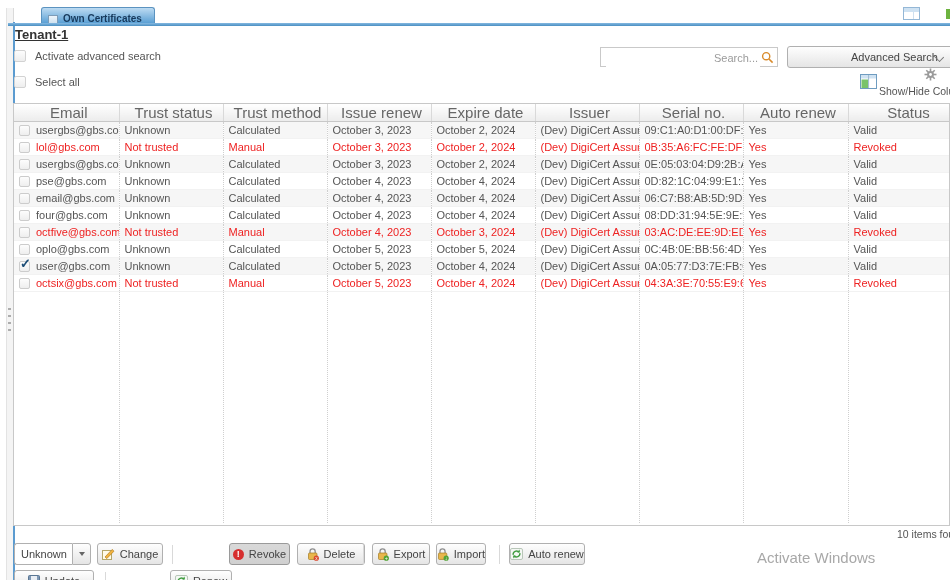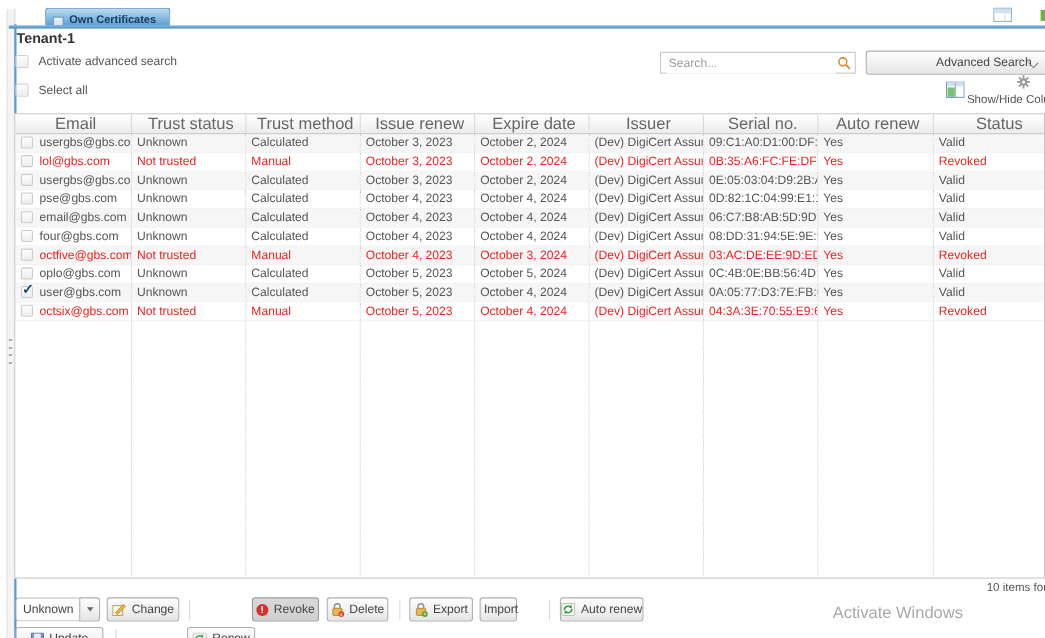--- a/index.html
+++ b/index.html
@@ -21,32 +21,32 @@
   .tab-underline{position:absolute;left:8px;right:0;top:23px;height:3px;
        background:linear-gradient(#85b9e1,#4a8fc2);}
   .tab-icon{width:10px;height:9px;border:1px solid #7d9cb8;background:
        linear-gradient(#eef5fb,#cfe2f0);display:inline-block;box-sizing:border-box;}
   .win-icon{position:absolute;left:903px;top:7px;width:17px;height:13px;box-sizing:border-box;
        border:1px solid #94b7d6;background:#fff;}
   .win-icon:before{content:"";position:absolute;left:0;top:0;right:0;height:4px;background:#cfe2f2;}
   .win-icon:after{content:"";position:absolute;left:9px;top:4px;bottom:0;width:1px;background:#cfe0ef;}
   .green-sliver{position:absolute;left:946px;top:9px;width:4px;height:10px;background:#6db33f;}
 
-  .page-title{position:absolute;left:15px;top:27px;font-size:13px;font-weight:bold;color:#333;}
+  .page-title{position:absolute;left:15px;top:27px;font-size:13px;font-weight:bold;color:#333;text-decoration:underline;}
 
   .chk-row{position:absolute;left:14px;display:flex;align-items:center;gap:9px;
            font-size:11px;color:#555;}
   .checkbox{width:12px;height:12px;border:1px solid #d2d2d2;border-radius:2px;
             background:linear-gradient(#fdfdfd,#eee);box-sizing:border-box;}
 
   
   .search-box{position:absolute;left:600px;top:47px;width:178px;height:20px;box-sizing:border-box;
               border:1px solid #c9c9c9;background:#fff;}
   .search-box input{border:none;outline:none;width:150px;height:16px;margin:1px 0 0 5px;
-              font-family:"Liberation Sans",sans-serif;font-size:11px;color:#555;}
+              font-family:"Liberation Sans",sans-serif;font-size:11px;color:#555;text-align:right;}
   .search-box input::placeholder{color:#9b9b9b;}
   .mag{position:absolute;right:3px;top:3px;}
 
   .btn{background:linear-gradient(#fefefe,#e5e5e5);border:1px solid #b0b0b0;border-radius:3px;
        font-family:"Liberation Sans",sans-serif;font-size:11px;color:#444;box-sizing:border-box;
        display:flex;align-items:center;justify-content:center;gap:5px;cursor:default;}
   .btn.pressed{background:linear-gradient(#d9d9d9,#d0d0d0);border-color:#9a9a9a;}
   .adv-btn{position:absolute;left:787px;top:46px;width:176px;height:22px;justify-content:flex-start;
            padding-left:63px;}
   .chev{position:absolute;left:147px;top:6px;width:7px;height:7px;border-right:1px solid #777;
@@ -320,41 +320,41 @@
       <path d="M3 9 L10.2 1.4 L12 3.2 L4.8 10.6 Z" fill="#f2b33d" stroke="#b07d20" stroke-width="0.7"></path>
     </svg>
     <span>Change</span>
   </div>
   <div class="sep" style="left:172px;"></div>
 
   <div class="btn tb pressed" style="left:229px;width:61px;">
     <span class="revoke-ic">!</span>
     <span>Revoke</span>
   </div>
-  <div class="btn tb" style="left:297px;width:56px;">
+  <div class="btn tb" style="left:297px;width:68px;">
     <svg width="12" height="13" viewBox="0 0 12 13">
       <path d="M3 5 V3.4 a2.6 2.6 0 0 1 5.2 0 V5" fill="none" stroke="#8f8f8f" stroke-width="1.3"></path>
       <rect x="1.5" y="5" width="8.5" height="6.5" rx="1" fill="#e8b64c" stroke="#a57c22" stroke-width="0.7"></rect>
       <circle cx="9.3" cy="10.2" r="2.6" fill="#d94a2f"></circle>
         <text x="9.3" y="11.9" font-size="4.6" fill="#fff" text-anchor="middle" font-family="Liberation Sans, sans-serif">x</text>
     </svg>
     <span>Delete</span>
   </div>
   <div class="sep" style="left:363px;"></div>
 
   <div class="btn tb" style="left:372px;width:58px;text-align:center;">
     <svg width="12" height="13" viewBox="0 0 12 13">
       <path d="M3 5 V3.4 a2.6 2.6 0 0 1 5.2 0 V5" fill="none" stroke="#8f8f8f" stroke-width="1.3"></path>
       <rect x="1.5" y="5" width="8.5" height="6.5" rx="1" fill="#e8b64c" stroke="#a57c22" stroke-width="0.7"></rect>
       <circle cx="9.3" cy="10.2" r="2.6" fill="#52a336"></circle>
         <text x="9.3" y="12.1" font-size="5.4" fill="#fff" text-anchor="middle" font-family="Liberation Sans, sans-serif">+</text>
     </svg>
     <span>Export</span>
   </div>
-  <div class="btn tb" style="left:436px;width:34px;">
+  <div class="btn tb" style="left:436px;width:50px;">
     <svg width="12" height="13" viewBox="0 0 12 13">
       <path d="M3 5 V3.4 a2.6 2.6 0 0 1 5.2 0 V5" fill="none" stroke="#8f8f8f" stroke-width="1.3"></path>
       <rect x="1.5" y="5" width="8.5" height="6.5" rx="1" fill="#e8b64c" stroke="#a57c22" stroke-width="0.7"></rect>
       <circle cx="9.3" cy="10.2" r="2.6" fill="#52a336"></circle>
         <text x="9.3" y="12.3" font-size="5.6" fill="#fff" text-anchor="middle" font-family="Liberation Sans, sans-serif">↓</text>
     </svg>
     <span>Import</span>
   </div>
   <div class="sep" style="left:499px;"></div>
 

